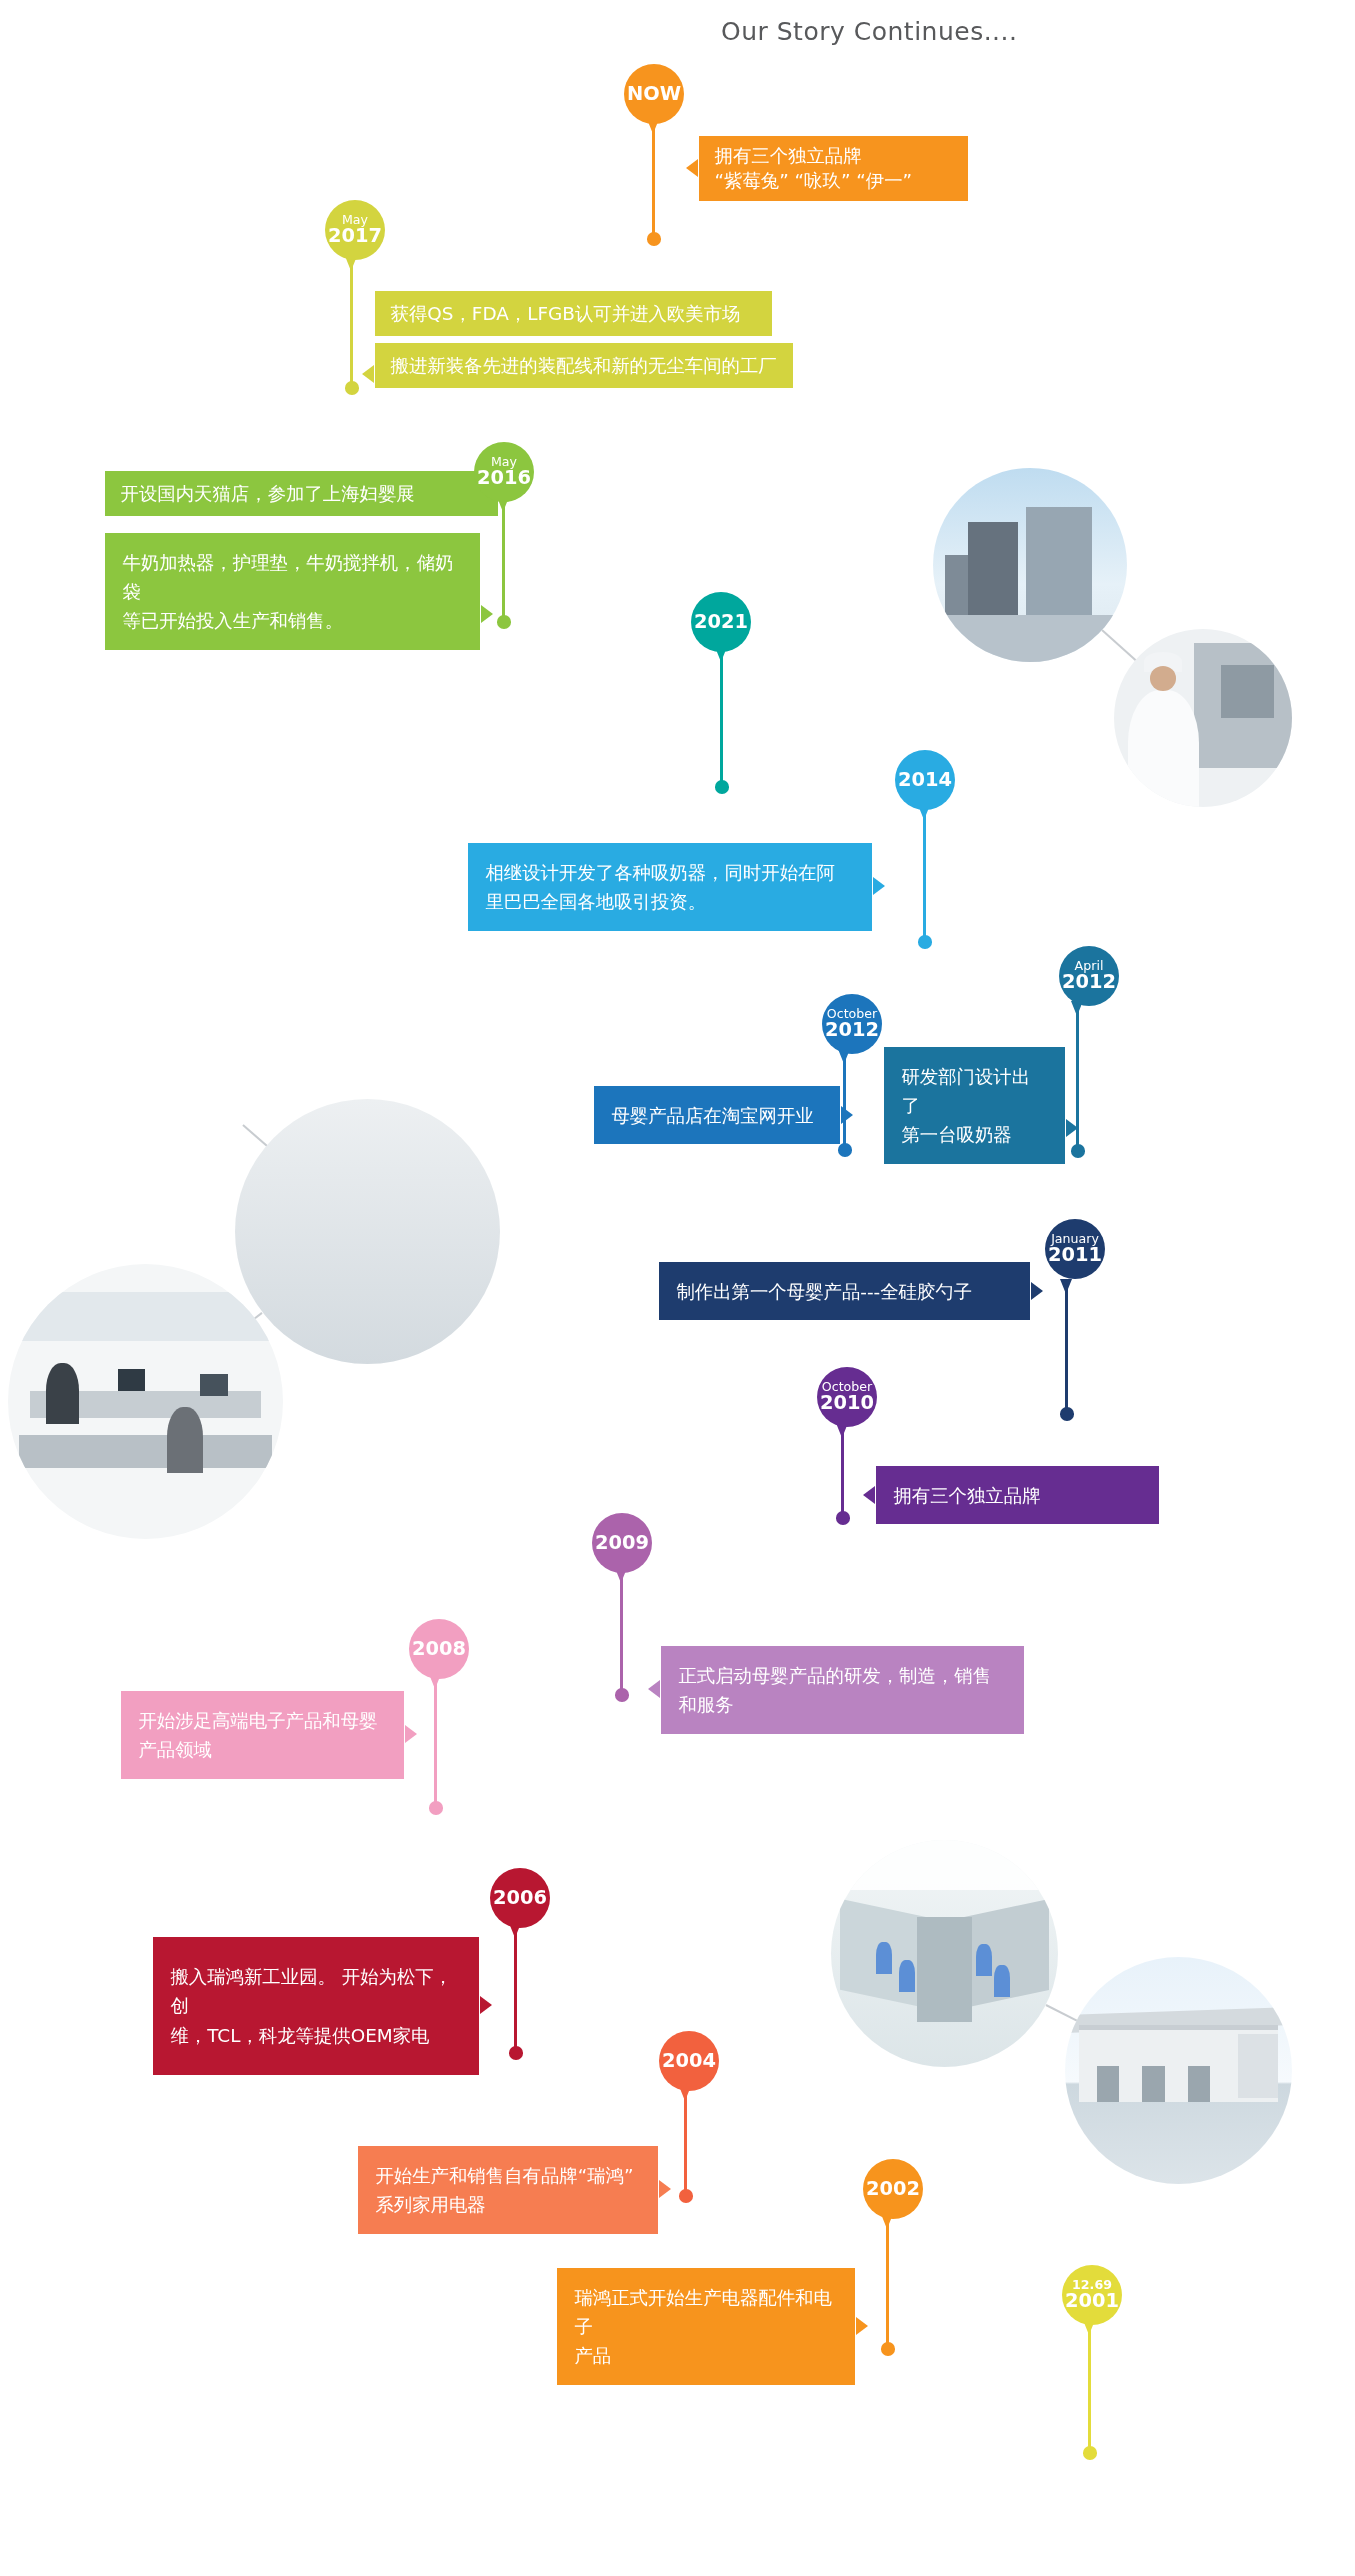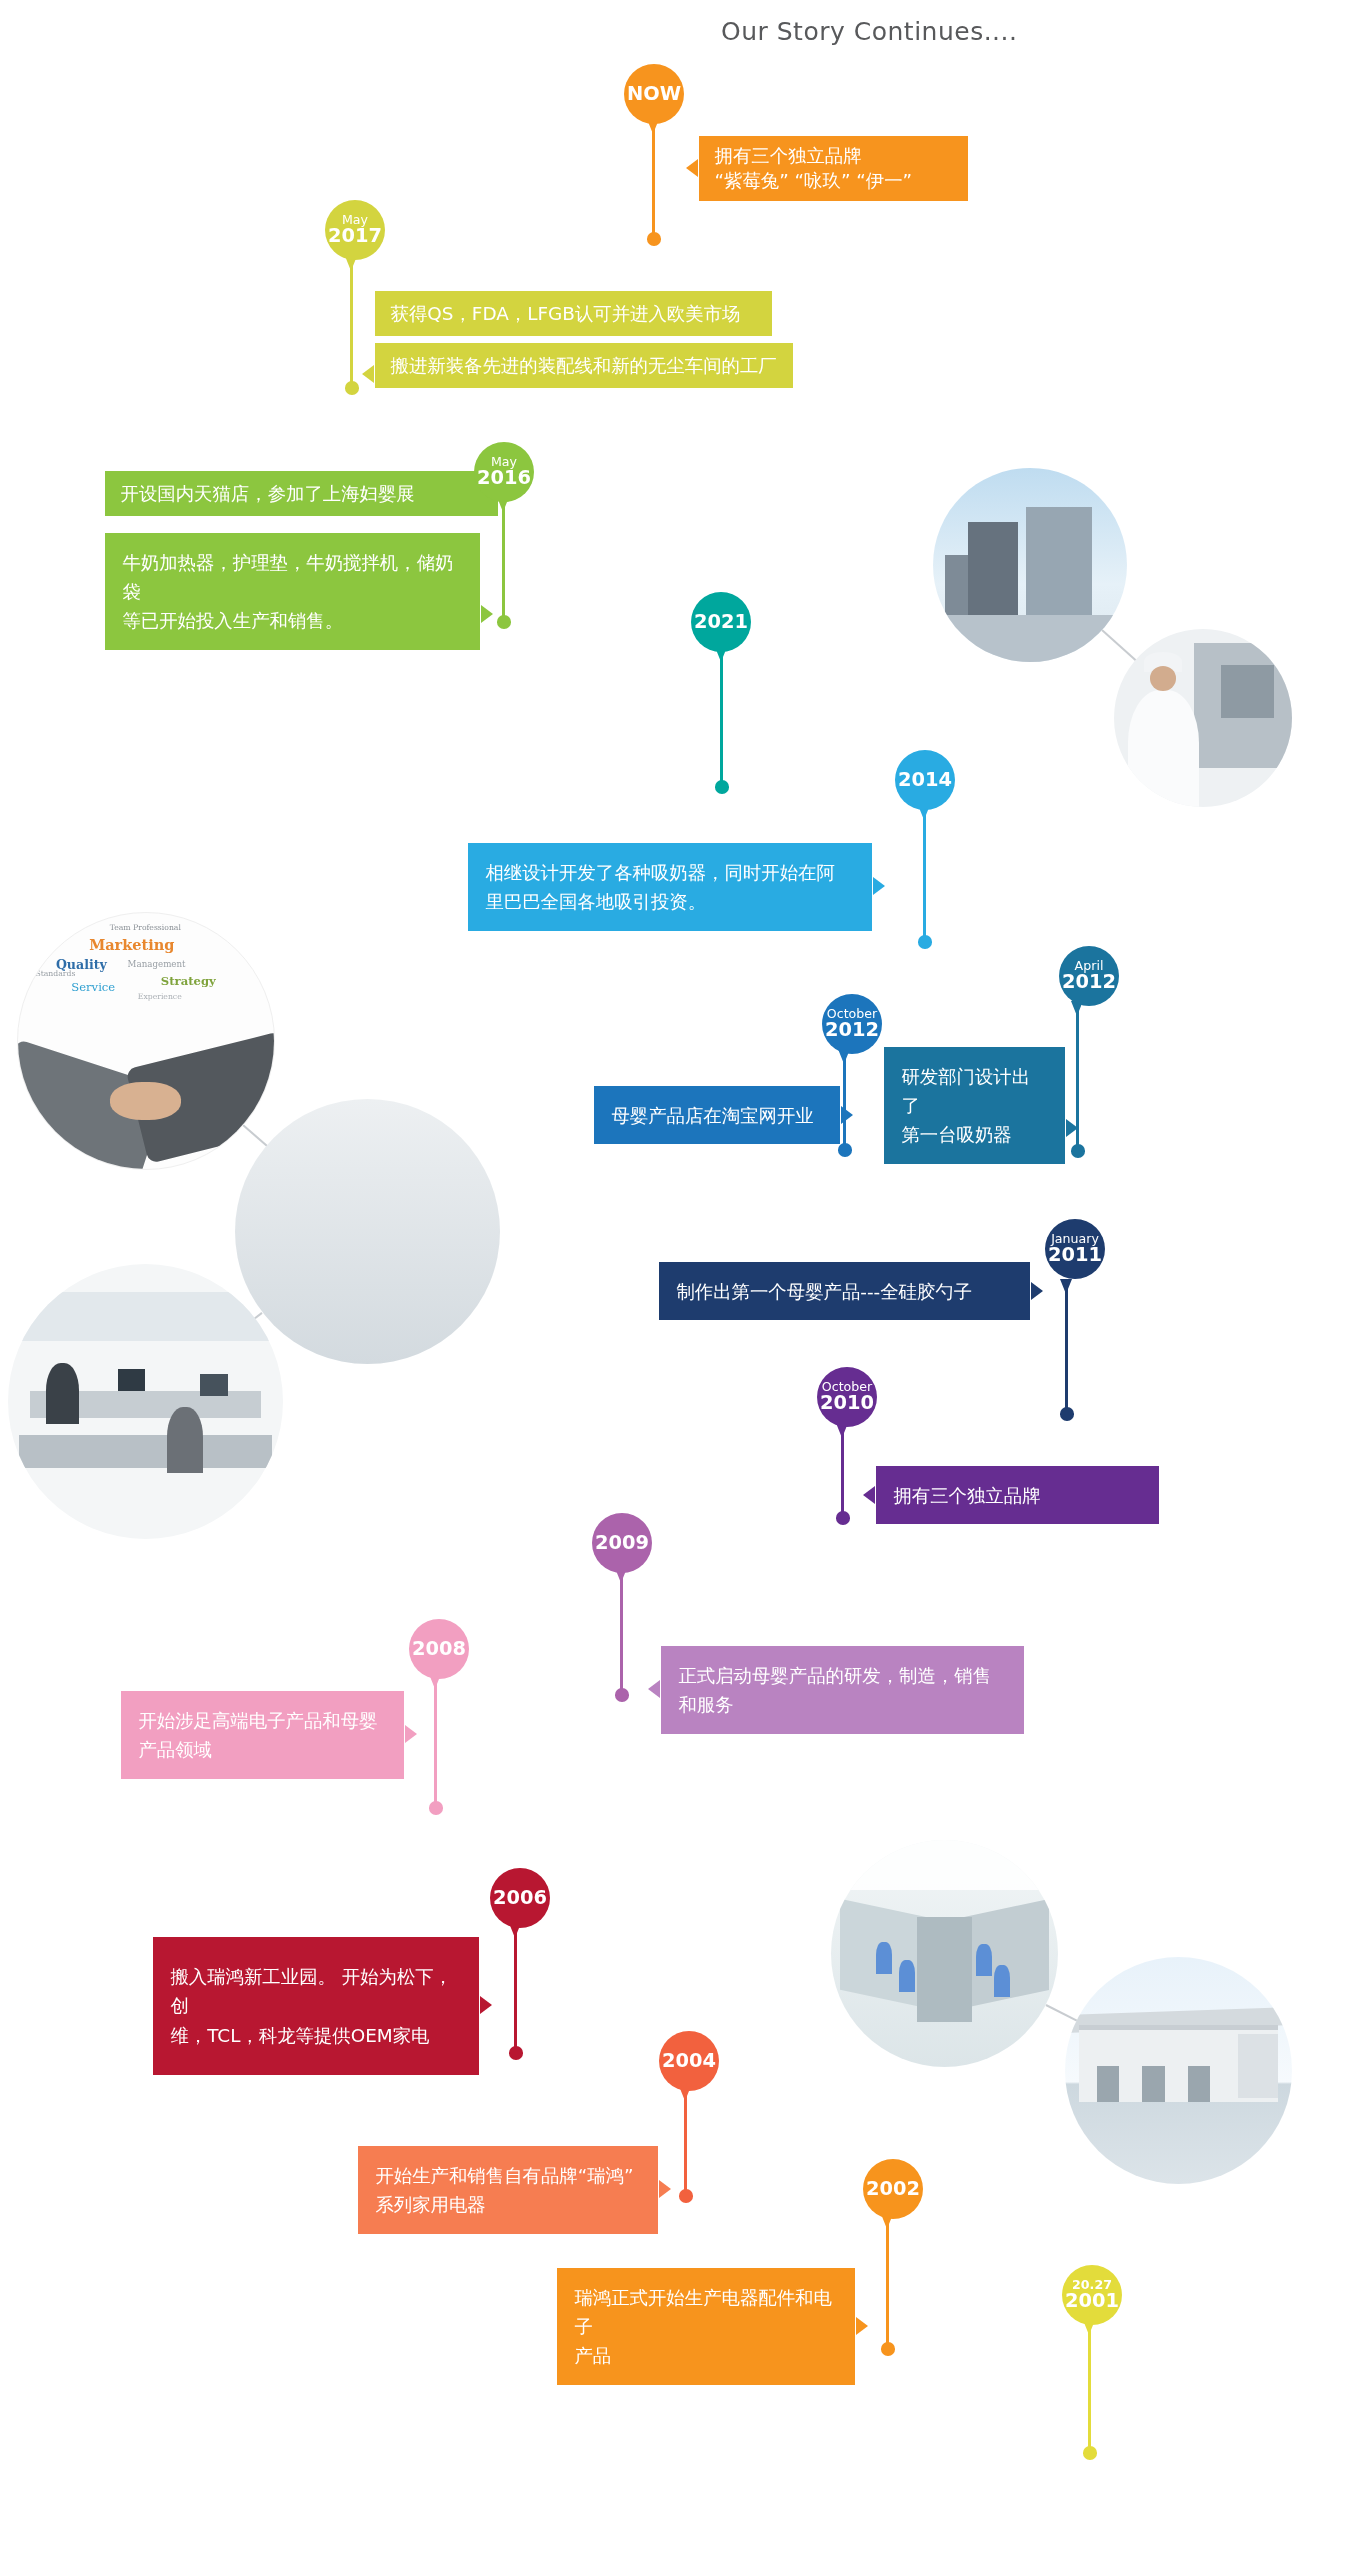--- a/index.html
+++ b/index.html
@@ -271,21 +271,21 @@
     </div>
     <div class="taper" style="left:881px;top:2214px"></div>
     <div class="stem" style="left:886px;top:2217px;height:132px"></div>
     <div class="dot" style="left:881px;top:2342px"></div>
     <div class="bubble arrow-right" style="left:557px;top:2268px;width:298px">瑞鸿正式开始生产电器配件和电子
 产品</div>
   </div>
 
   <div class="milestone" style="--c: #E3DC3B;">
     <div class="balloon" style="left:1062px;top:2265px">
-      <span class="m-small bold">20.27</span>
+      <span class="m-small bold">12.69</span>
       <span class="m-year">2001</span>
     </div>
     <div class="taper" style="left:1083px;top:2320px"></div>
     <div class="stem" style="left:1088px;top:2323px;height:130px"></div>
     <div class="dot" style="left:1083px;top:2446px"></div>
   </div>
 
   <div class="photo pA" style="left:933px;top:468px;width:194px;height:194px">
     <div class="b1"></div>
       <div class="b2"></div>
@@ -294,33 +294,20 @@
   </div>
 
   <div class="photo pB" style="left:1114px;top:629px;width:178px;height:178px">
     <div class="m1"></div>
       <div class="m2"></div>
       <div class="w"></div>
       <div class="cap"></div>
       <div class="h"></div>
   </div>
 
-  <div class="photo pC" style="left:16.5px;top:912px;width:258px;height:258px">
-    <span class="w6">Team Professional</span>
-    <span class="w1">Marketing</span>
-    <span class="w2">Quality</span>
-    <span class="w2b">Management</span>
-    <span class="w5">Standards</span>
-    <span class="w3">Strategy</span>
-    <span class="w4">Service</span>
-    <span class="w7">Experience</span>
-    <div class="armL"></div>
-      <div class="armR"></div>
-      <div class="hands"></div>
-  </div>
 
   <div class="photo pD" style="left:235px;top:1099px;width:265px;height:265px">
     <div class="p" style="left:5%;height:42%"></div>
     <div class="p" style="left:23%;height:48%"></div>
     <div class="p" style="left:41%;height:54%"></div>
     <div class="p" style="left:59%;height:48%"></div>
     <div class="p" style="left:77%;height:42%"></div>
   </div>
 
   <div class="photo pE" style="left:7.7px;top:1264px;width:275px;height:275px">

